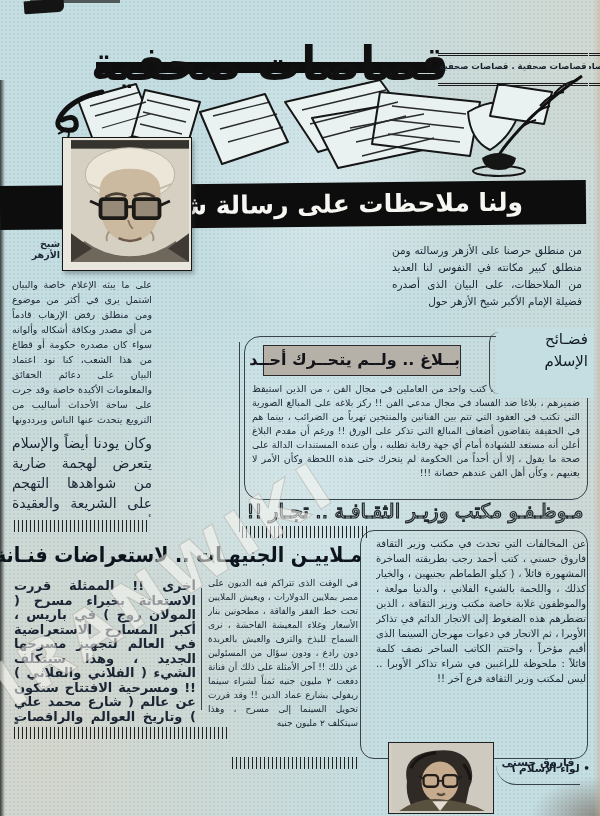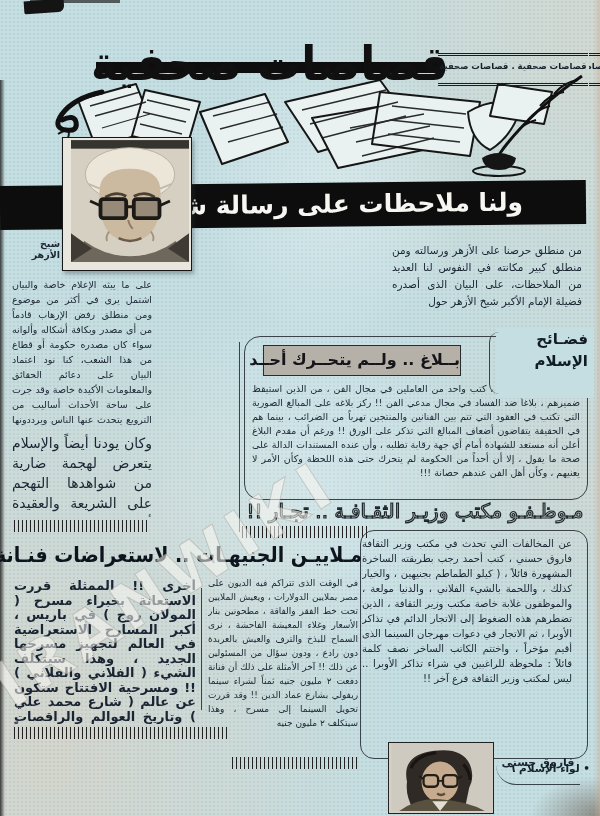--- a/index.html
+++ b/index.html
@@ -92,21 +92,21 @@
   .hatch4{left:232px;top:757px;width:126px;}
   
   .vrule1{left:239px;top:342px;width:1px;height:190px;background:#39434c;}
   .scandals-box{
     left:244px;top:336px;width:342px;height:162px;
     border:1px solid #3a424a;border-radius:16px;
   }
   .kicker{
     left:496px;top:328px;width:92px;height:70px;
     background:#c5dee2;z-index:2;
-    font-size:15px;font-weight:700;line-height:22px;text-align:right;
+    font-size:15px;font-weight:400;line-height:22px;text-align:right;
     padding-right:6px;color:#121c26;
   }
   .kicker-bracket{
     left:489px;top:332px;width:10px;height:62px;
     border-left:1.5px solid #39434c;border-radius:10px 0 0 10px;z-index:2;
   }
   .gray-headline{
     left:263px;top:345px;width:196px;height:29px;z-index:2;
     background:#b6b1a8;border:1px solid #2c2c2c;
     font-size:16px;font-weight:900;line-height:27px;text-align:center;
@@ -116,21 +116,21 @@
   
   .ministry-headline{
     left:244px;top:498px;width:342px;height:27px;z-index:2;
     font-size:20px;font-weight:400;text-align:center;line-height:26px;
     color:#bccac8;-webkit-text-stroke:1.2px #1e252b;white-space:nowrap;
   }
   .ministry-box{
     left:360px;top:530px;width:226px;height:227px;
     border:1px solid #3a424a;border-radius:14px;
   }
-  .ministry-body{left:362px;top:536px;width:210px;height:198px;font-size:10px;line-height:15px;}
+  .ministry-body{left:376px;top:536px;width:210px;height:198px;font-size:10px;line-height:15px;}
   .ministry-caption{
     left:496px;top:737px;width:84px;font-size:11px;font-weight:bold;color:#1a2433;
     border-bottom:1.5px solid #39434c;border-radius:0 0 0 20px;
     padding-bottom:15px;text-align:center;z-index:2;margin-top:19px;
   }
   .farouk-photo{
     left:388px;top:742px;width:104px;height:70px;z-index:3;
     border:1px solid #222;background:#d5d0c6;
   }
   .page-footer{left:498px;top:762px;width:92px;font-size:10.5px;font-weight:bold;color:#16202c;z-index:2;}

